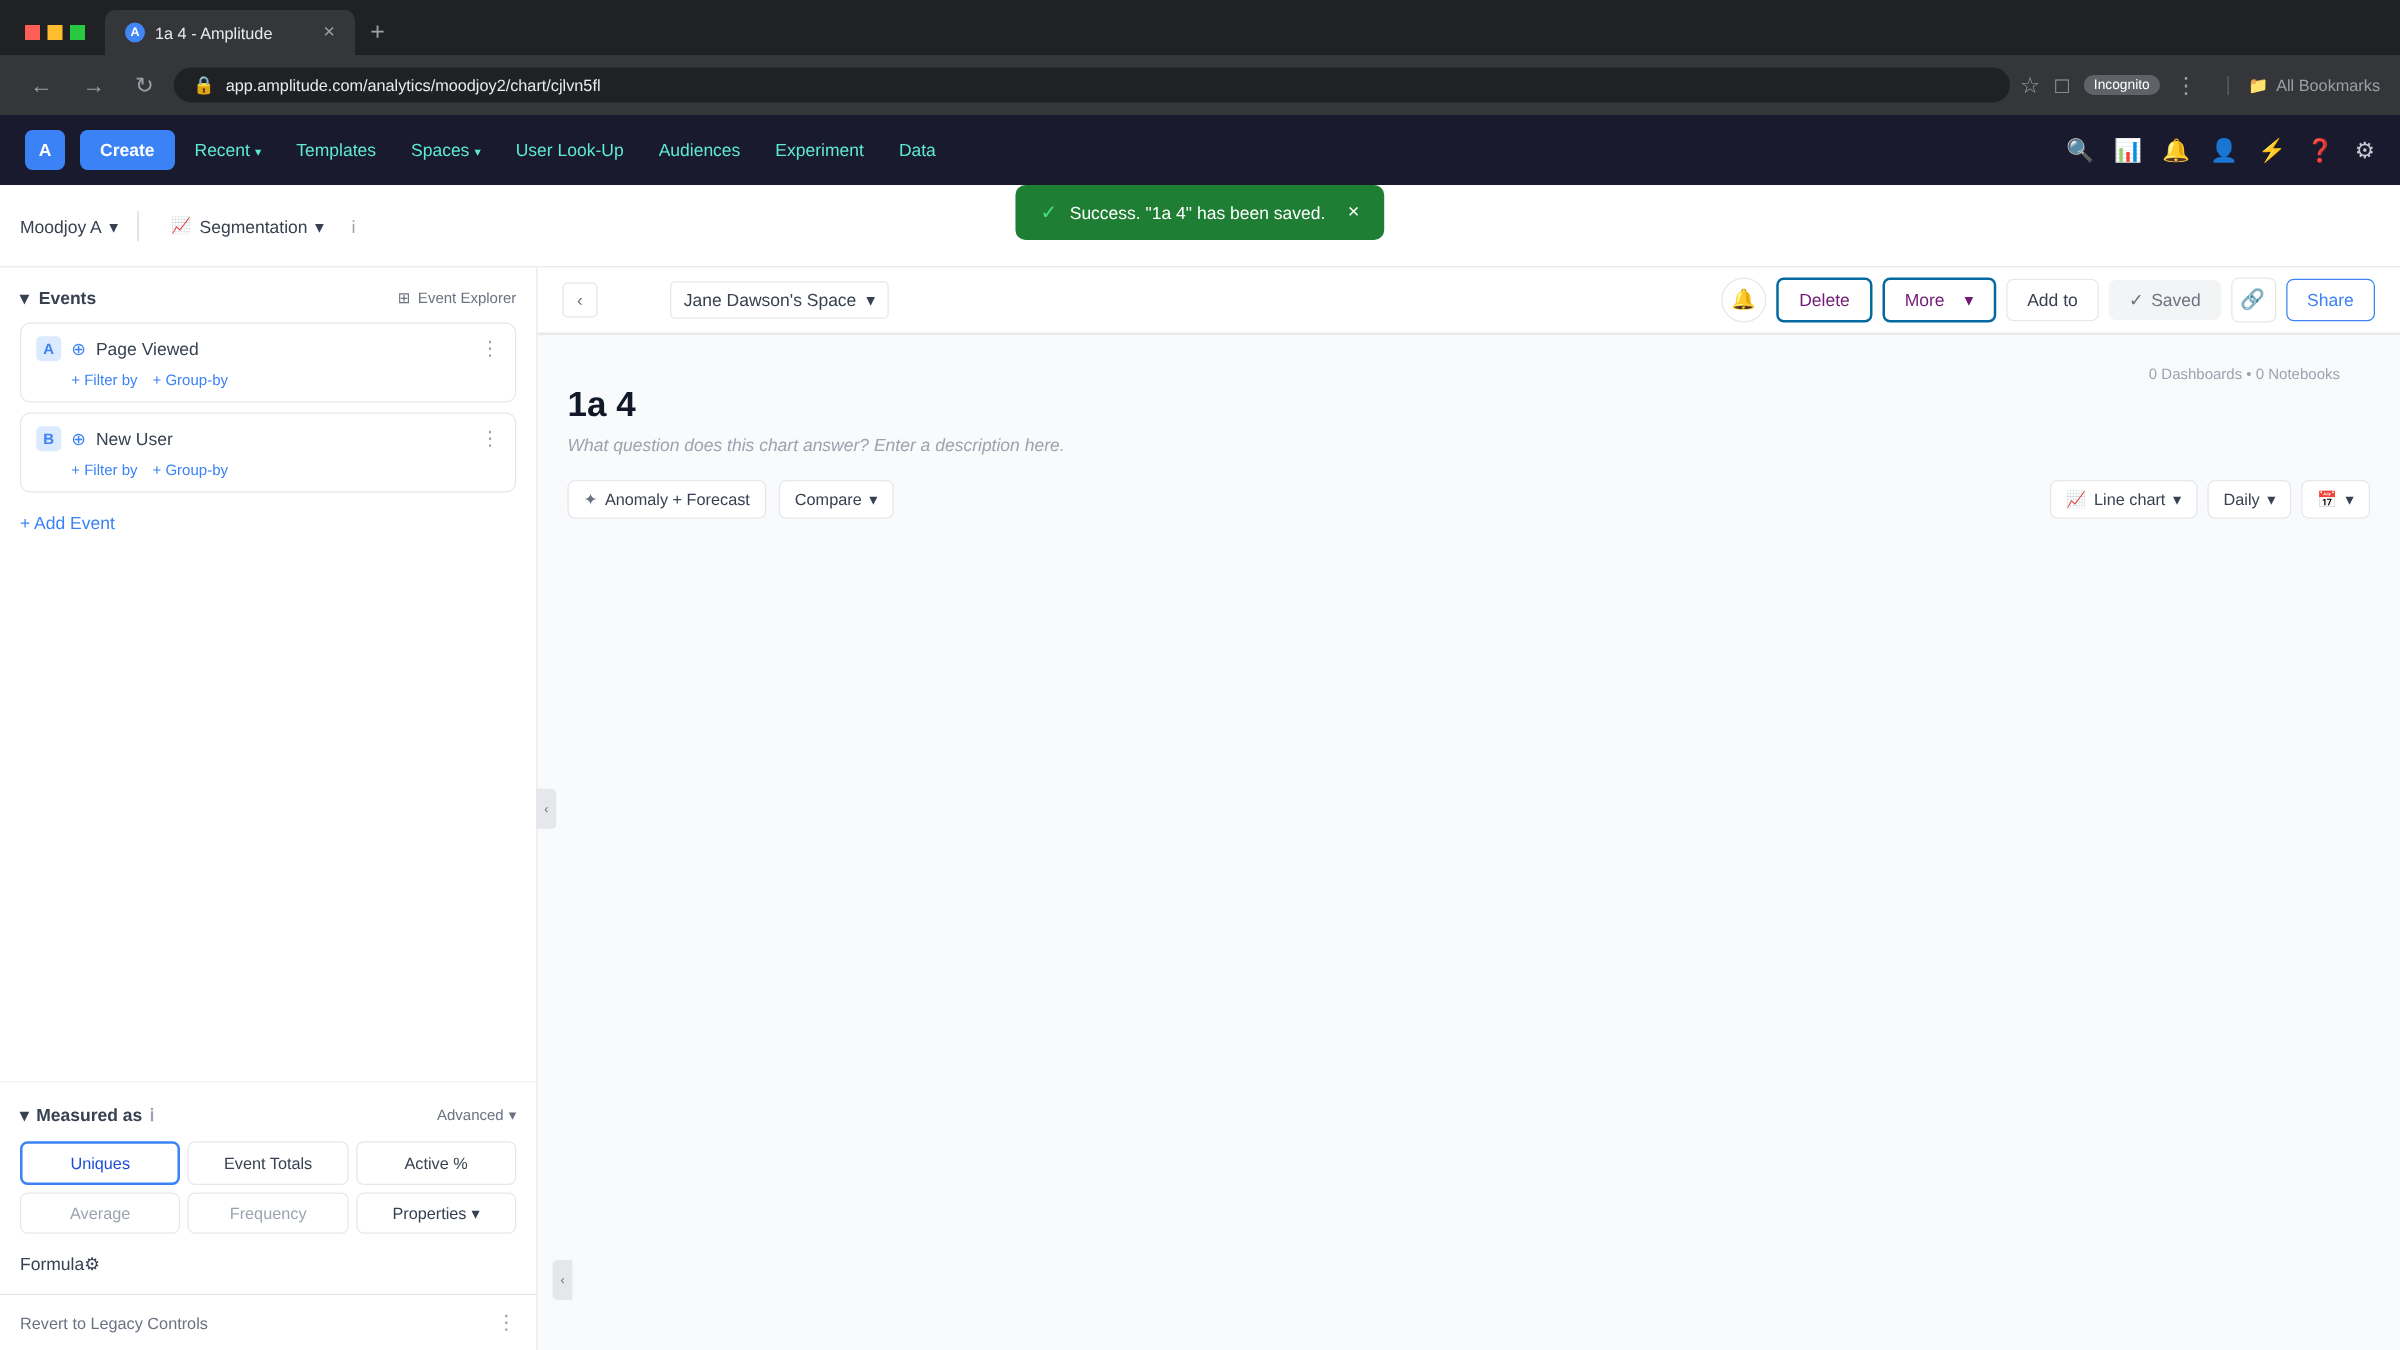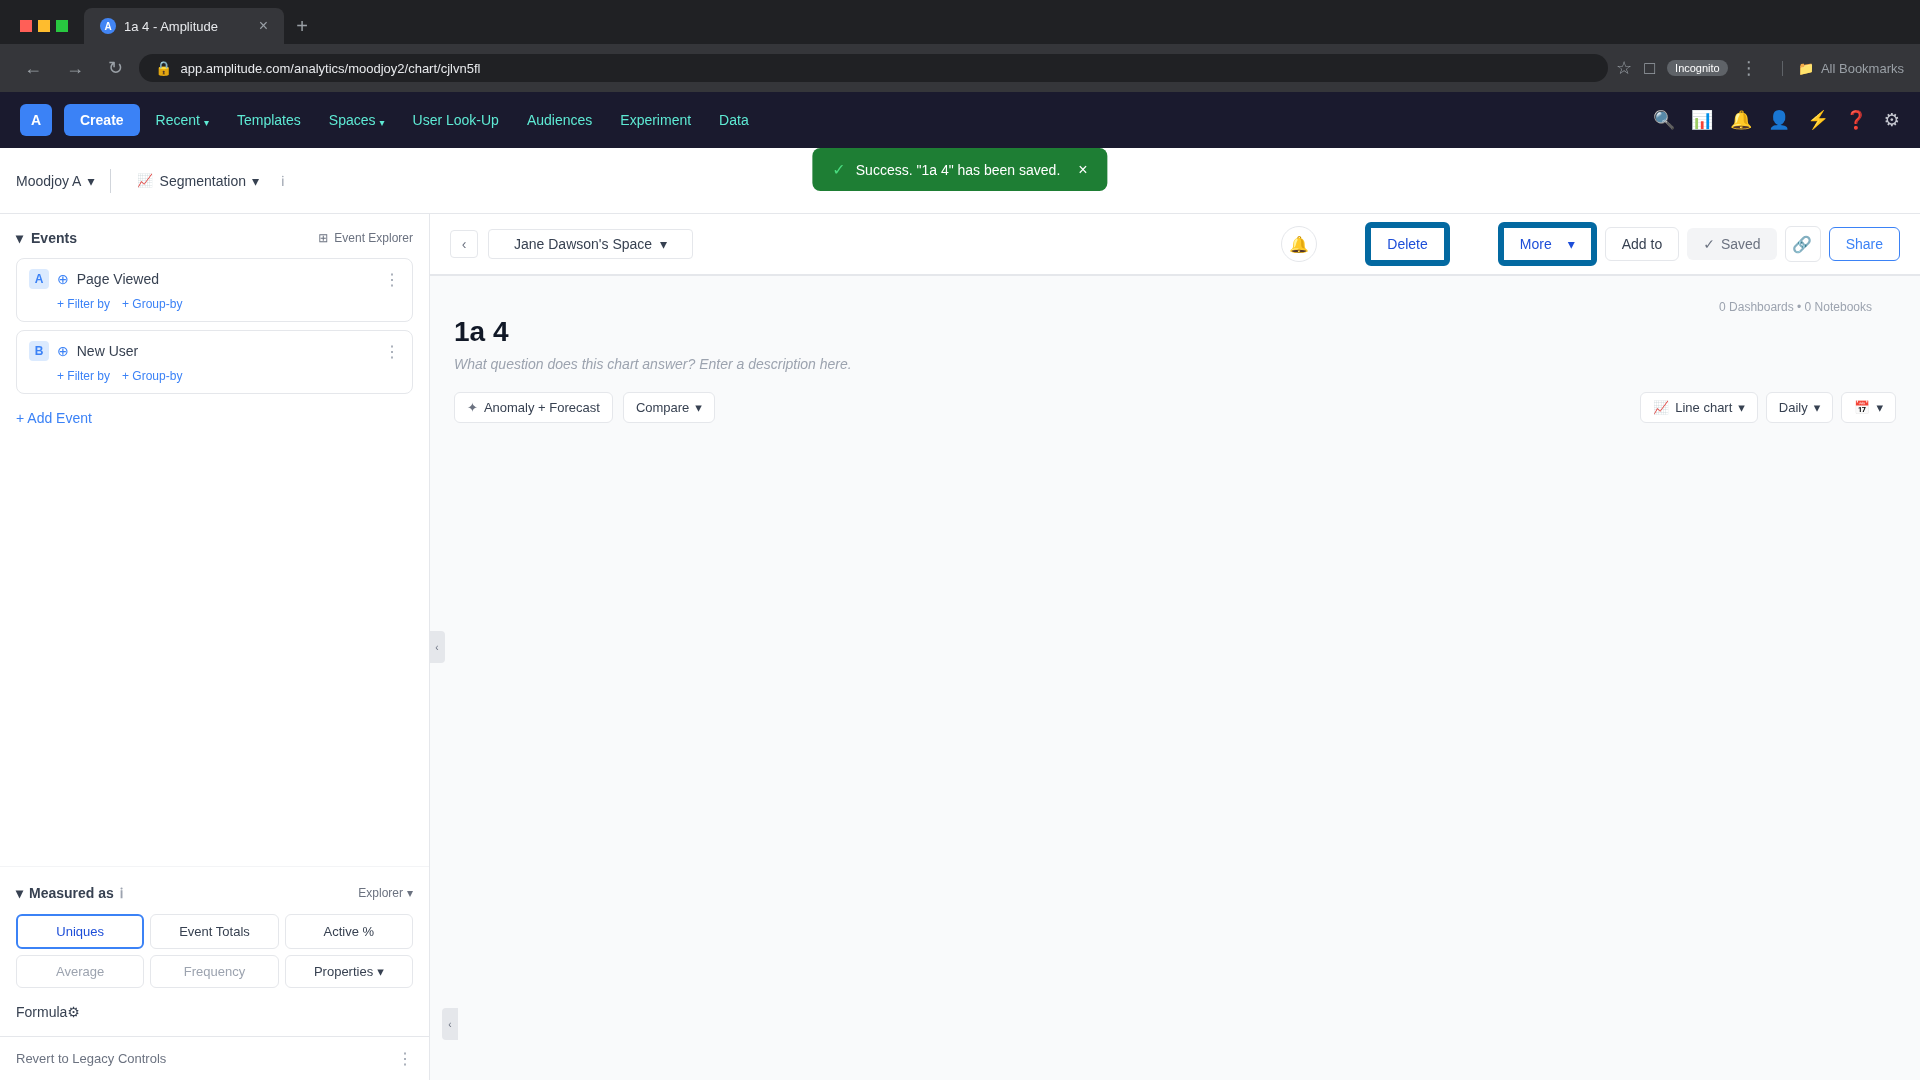--- a/index.html
+++ b/index.html
@@ -35,23 +35,23 @@
     .success-banner { position: absolute; top: 148px; left: 50%; transform: translateX(-50%); background: #1e7e34; color: white; padding: 12px 20px; border-radius: 8px; display: flex; align-items: center; gap: 10px; font-size: 14px; z-index: 100; white-space: nowrap; }
     .success-icon { color: #4ade80; font-size: 16px; }
     .success-close { cursor: pointer; color: white; font-size: 16px; margin-left: 8px; }
 
     
     .sub-nav { background: #ffffff; border-bottom: 1px solid #e5e7eb; display: flex; align-items: center; padding: 0 16px; height: 66px; gap: 12px; }
     .workspace-selector { display: flex; align-items: center; gap: 6px; color: #374151; font-size: 14px; font-weight: 500; cursor: pointer; }
     .divider-v { width: 1px; height: 24px; background: #d1d5db; margin: 0 4px; }
     .segmentation-btn { display: flex; align-items: center; gap: 6px; color: #374151; font-size: 14px; cursor: pointer; padding: 6px 10px; border-radius: 4px; }
     .info-icon { color: #9ca3af; font-size: 14px; cursor: pointer; }
-    .space-selector { display: flex; align-items: center; gap: 8px; color: #374151; font-size: 14px; font-weight: 500; cursor: pointer; padding: 6px 25px; border-radius: 4px; border: 1px solid #e5e7eb; }
+    .space-selector { display: flex; align-items: center; gap: 8px; color: #374151; font-size: 14px; font-weight: 500; cursor: pointer; padding: 6px 10px; border-radius: 4px; border: 1px solid #e5e7eb; margin-left: 48px; }
     .bell-btn { width: 36px; height: 36px; border-radius: 50%; border: 1px solid #e5e7eb; display: flex; align-items: center; justify-content: center; cursor: pointer; color: #6b7280; }
-    .action-btn { padding: 8px 16px; border-radius: 6px; font-size: 14px; cursor: pointer; border: 6px solid #0369a1; background: white; color: #1d4ed8; margin-left: 40px; }
+    .action-btn { padding: 8px 16px; border-radius: 6px; font-size: 14px; cursor: pointer; border: 2px solid #0369a1; background: white; color: #701a75; }
     .more-btn { display: flex; align-items: center; gap: 16px; }
     .add-to-btn { padding: 8px 16px; border-radius: 6px; font-size: 14px; cursor: pointer; border: 1px solid #e5e7eb; background: white; color: #374151; }
     .saved-btn { padding: 8px 16px; border-radius: 6px; font-size: 14px; cursor: pointer; background: #f3f4f6; color: #6b7280; border: none; display: flex; align-items: center; gap: 6px; }
     .link-btn { width: 36px; height: 36px; border-radius: 6px; border: 1px solid #e5e7eb; display: flex; align-items: center; justify-content: center; cursor: pointer; color: #374151; background: #3b82f6; }
     .share-btn { padding: 8px 16px; border-radius: 6px; font-size: 14px; cursor: pointer; background: white; color: #3b82f6; border: 1px solid #3b82f6; font-weight: 500; }
 
     
     .main-layout { display: flex; flex: 1; overflow: hidden; }
 
     
@@ -261,21 +261,21 @@
       </div>
 
       <div class="measured-section">
         <div class="measured-header">
           <div class="measured-title">
             <span>▾</span>
             <span>Measured as</span>
             <span class="info-icon">ℹ</span>
           </div>
           <div class="advanced-btn">
-            <span>Explorer</span>
+            <span>Advanced</span>
             <span>▾</span>
           </div>
         </div>
         <div class="metric-grid">
           <button class="metric-btn active">Uniques</button>
           <button class="metric-btn">Event Totals</button>
           <button class="metric-btn">Active %</button>
           <button class="metric-btn inactive">Average</button>
           <button class="metric-btn inactive">Frequency</button>
           <button class="metric-btn" style="display:flex;align-items:center;justify-content:center;gap:4px;">

